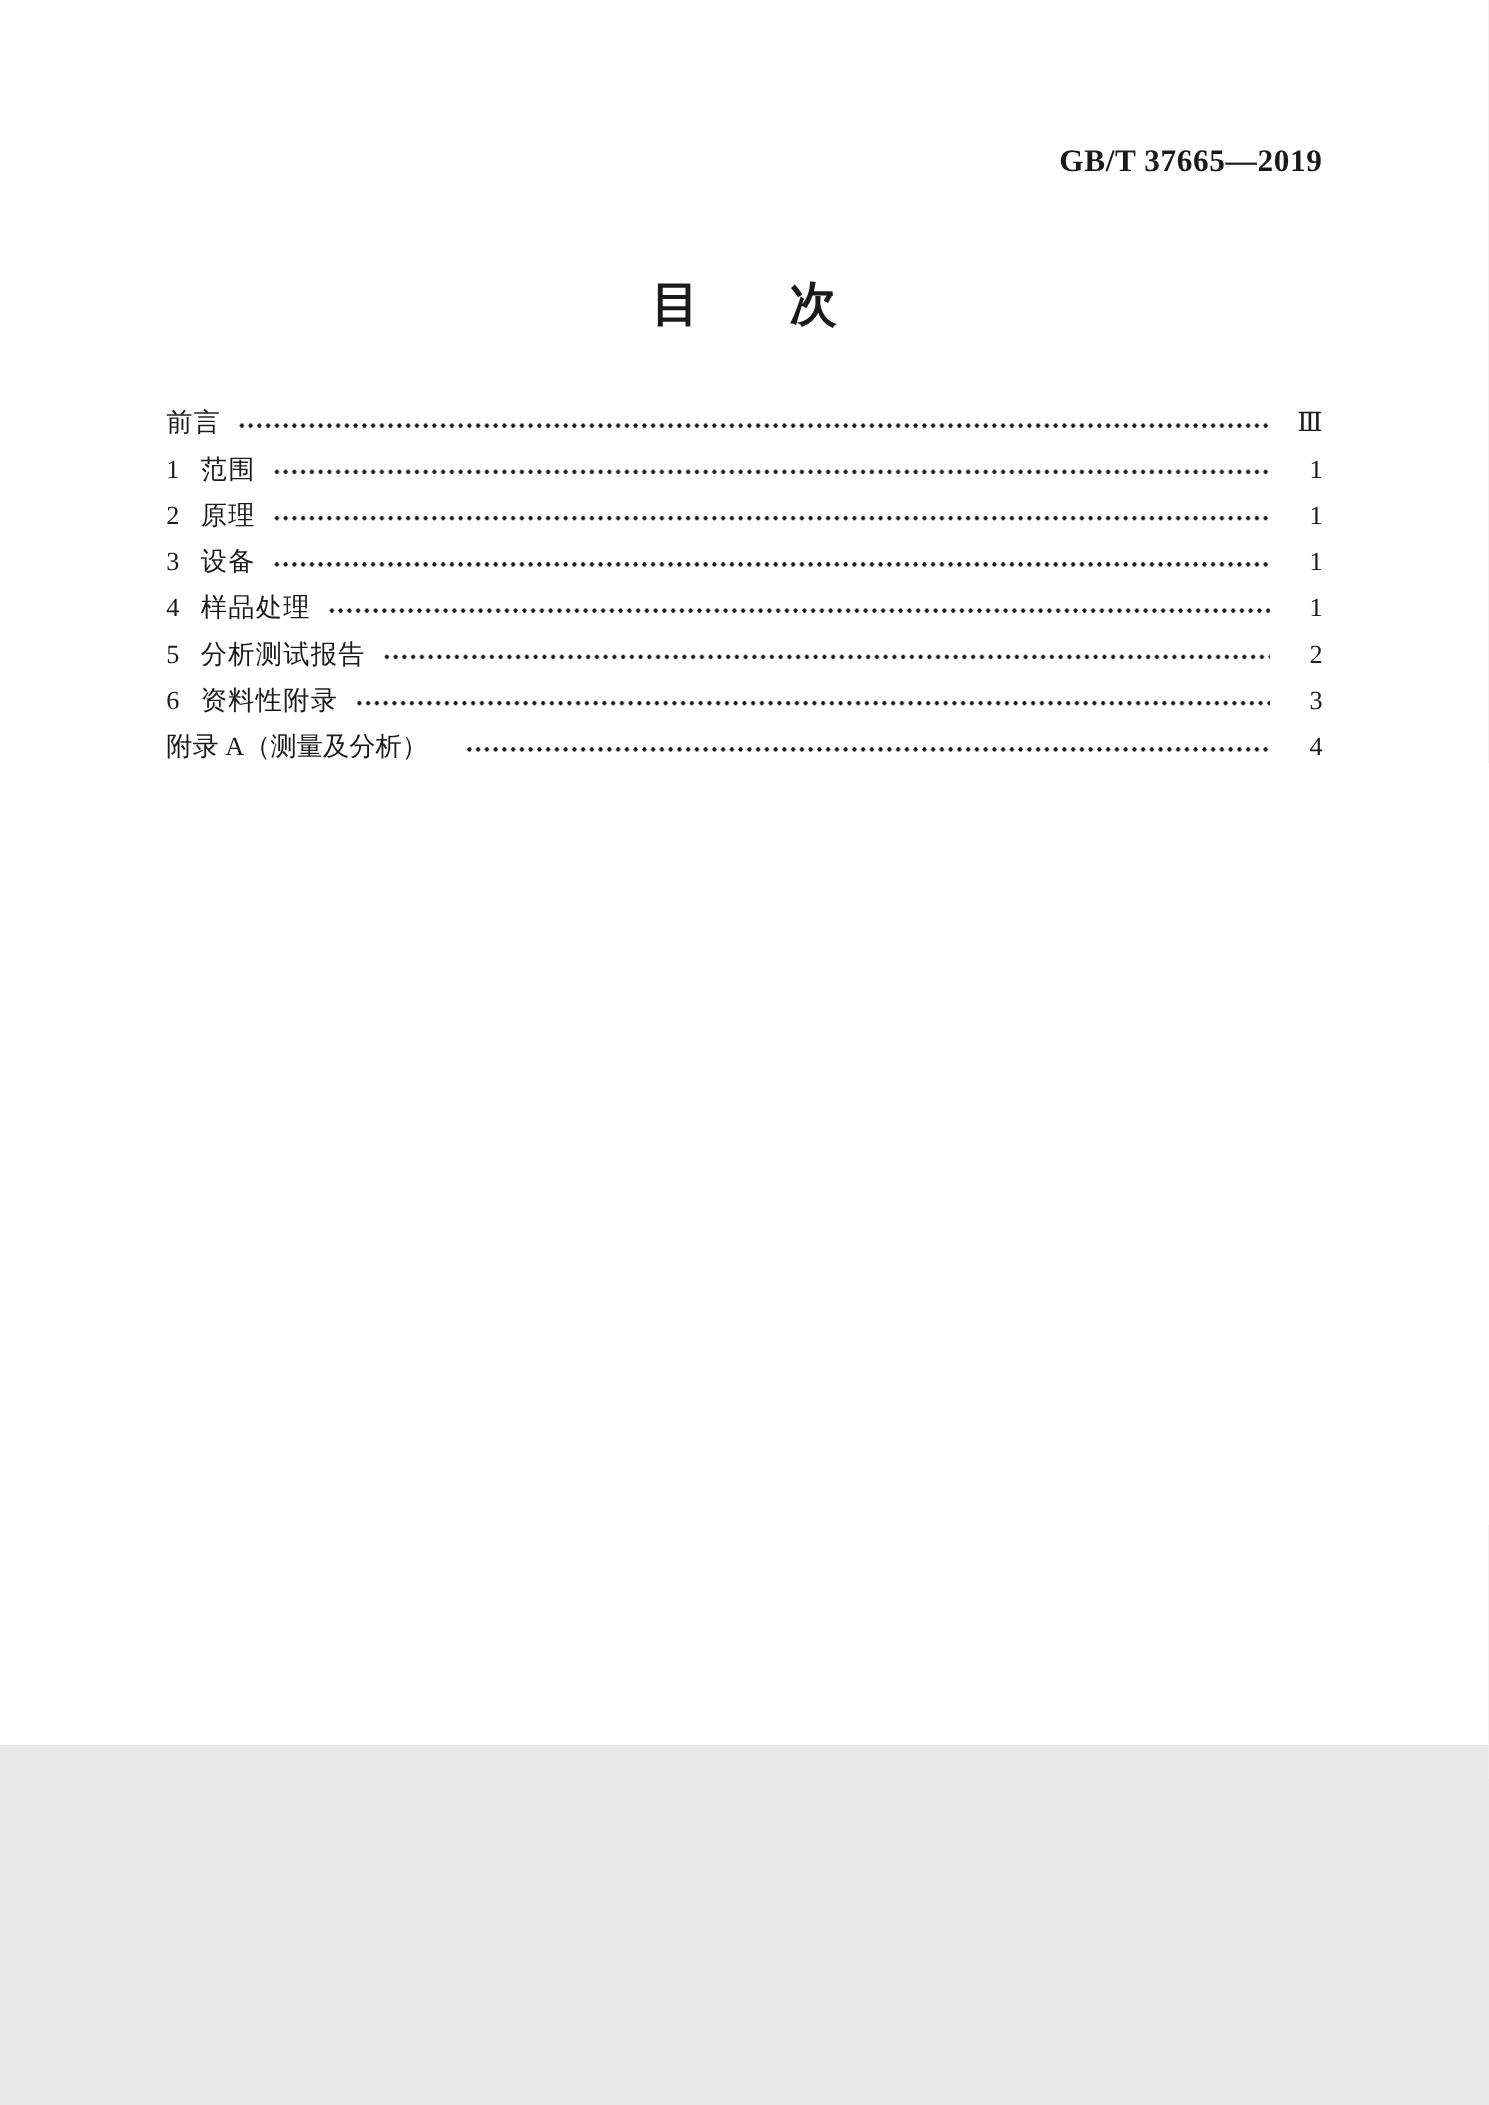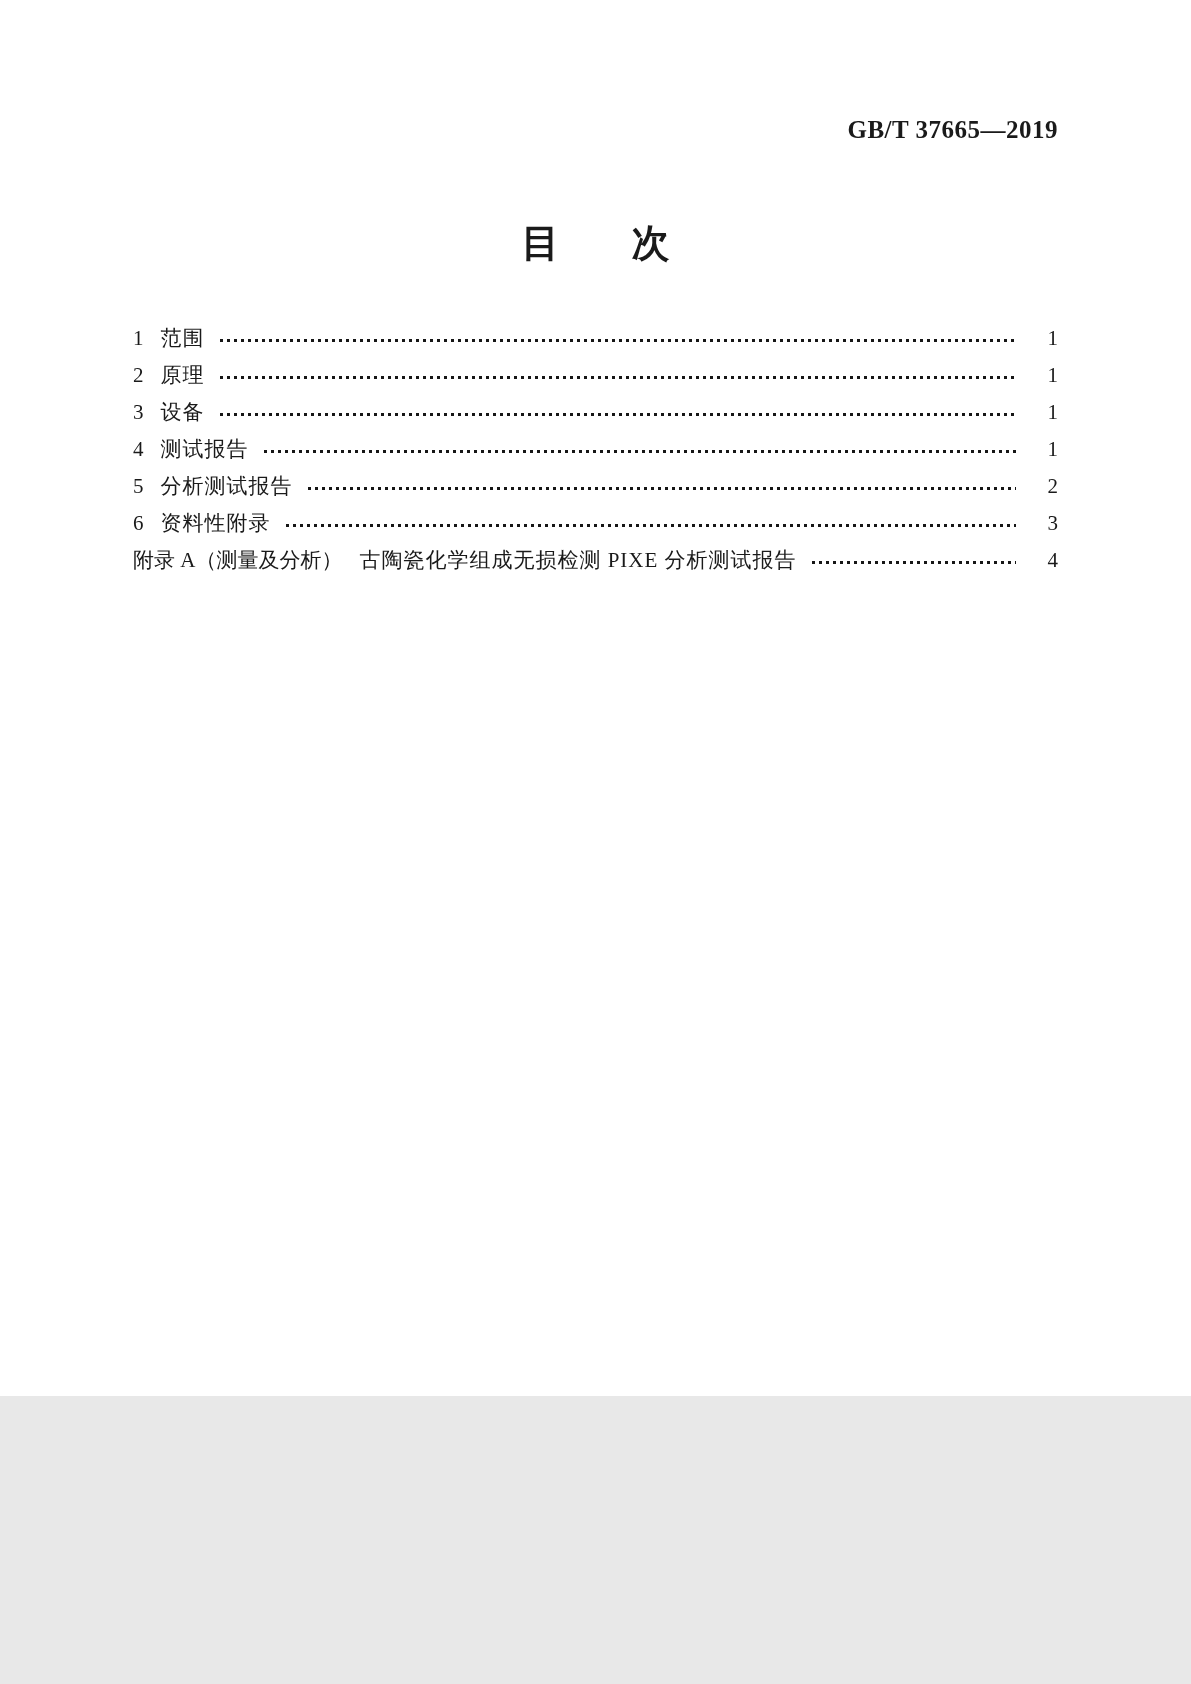--- a/index.html
+++ b/index.html
@@ -92,20 +92,26 @@
 <body>
 
 <div class="page">
 
   <div class="doc-header">GB/T 37665—2019</div>
 
   <h1 class="doc-title">目　次</h1>
 
   <div class="toc">
 
+    <div class="toc-row">
+
+      <span class="toc-label">前言</span>
+      <span class="toc-leader"></span>
+      <span class="toc-page">Ⅲ</span>
+    </div>
 
     <div class="toc-row">
       <span class="toc-num">1</span>
       <span class="toc-label">范围</span>
       <span class="toc-leader"></span>
       <span class="toc-page">1</span>
     </div>
 
     <div class="toc-row">
       <span class="toc-num">2</span>
@@ -116,42 +122,41 @@
 
     <div class="toc-row">
       <span class="toc-num">3</span>
       <span class="toc-label">设备</span>
       <span class="toc-leader"></span>
       <span class="toc-page">1</span>
     </div>
 
     <div class="toc-row">
       <span class="toc-num">4</span>
-      <span class="toc-label">测试报告</span>
+      <span class="toc-label">样品处理</span>
       <span class="toc-leader"></span>
       <span class="toc-page">1</span>
     </div>
 
     <div class="toc-row">
       <span class="toc-num">5</span>
       <span class="toc-label">分析测试报告</span>
       <span class="toc-leader"></span>
       <span class="toc-page">2</span>
     </div>
 
     <div class="toc-row">
       <span class="toc-num">6</span>
       <span class="toc-label">资料性附录</span>
       <span class="toc-leader"></span>
       <span class="toc-page">3</span>
     </div>
 
     <div class="toc-row">
       <span class="toc-num">附录 A（测量及分析）</span>
-      <span class="toc-label">古陶瓷化学组成无损检测 PIXE 分析测试报告</span>
       <span class="toc-leader"></span>
       <span class="toc-page">4</span>
     </div>
 
   </div>
 
   <div class="footer-page">Ⅰ</div>
 
 </div>
 

